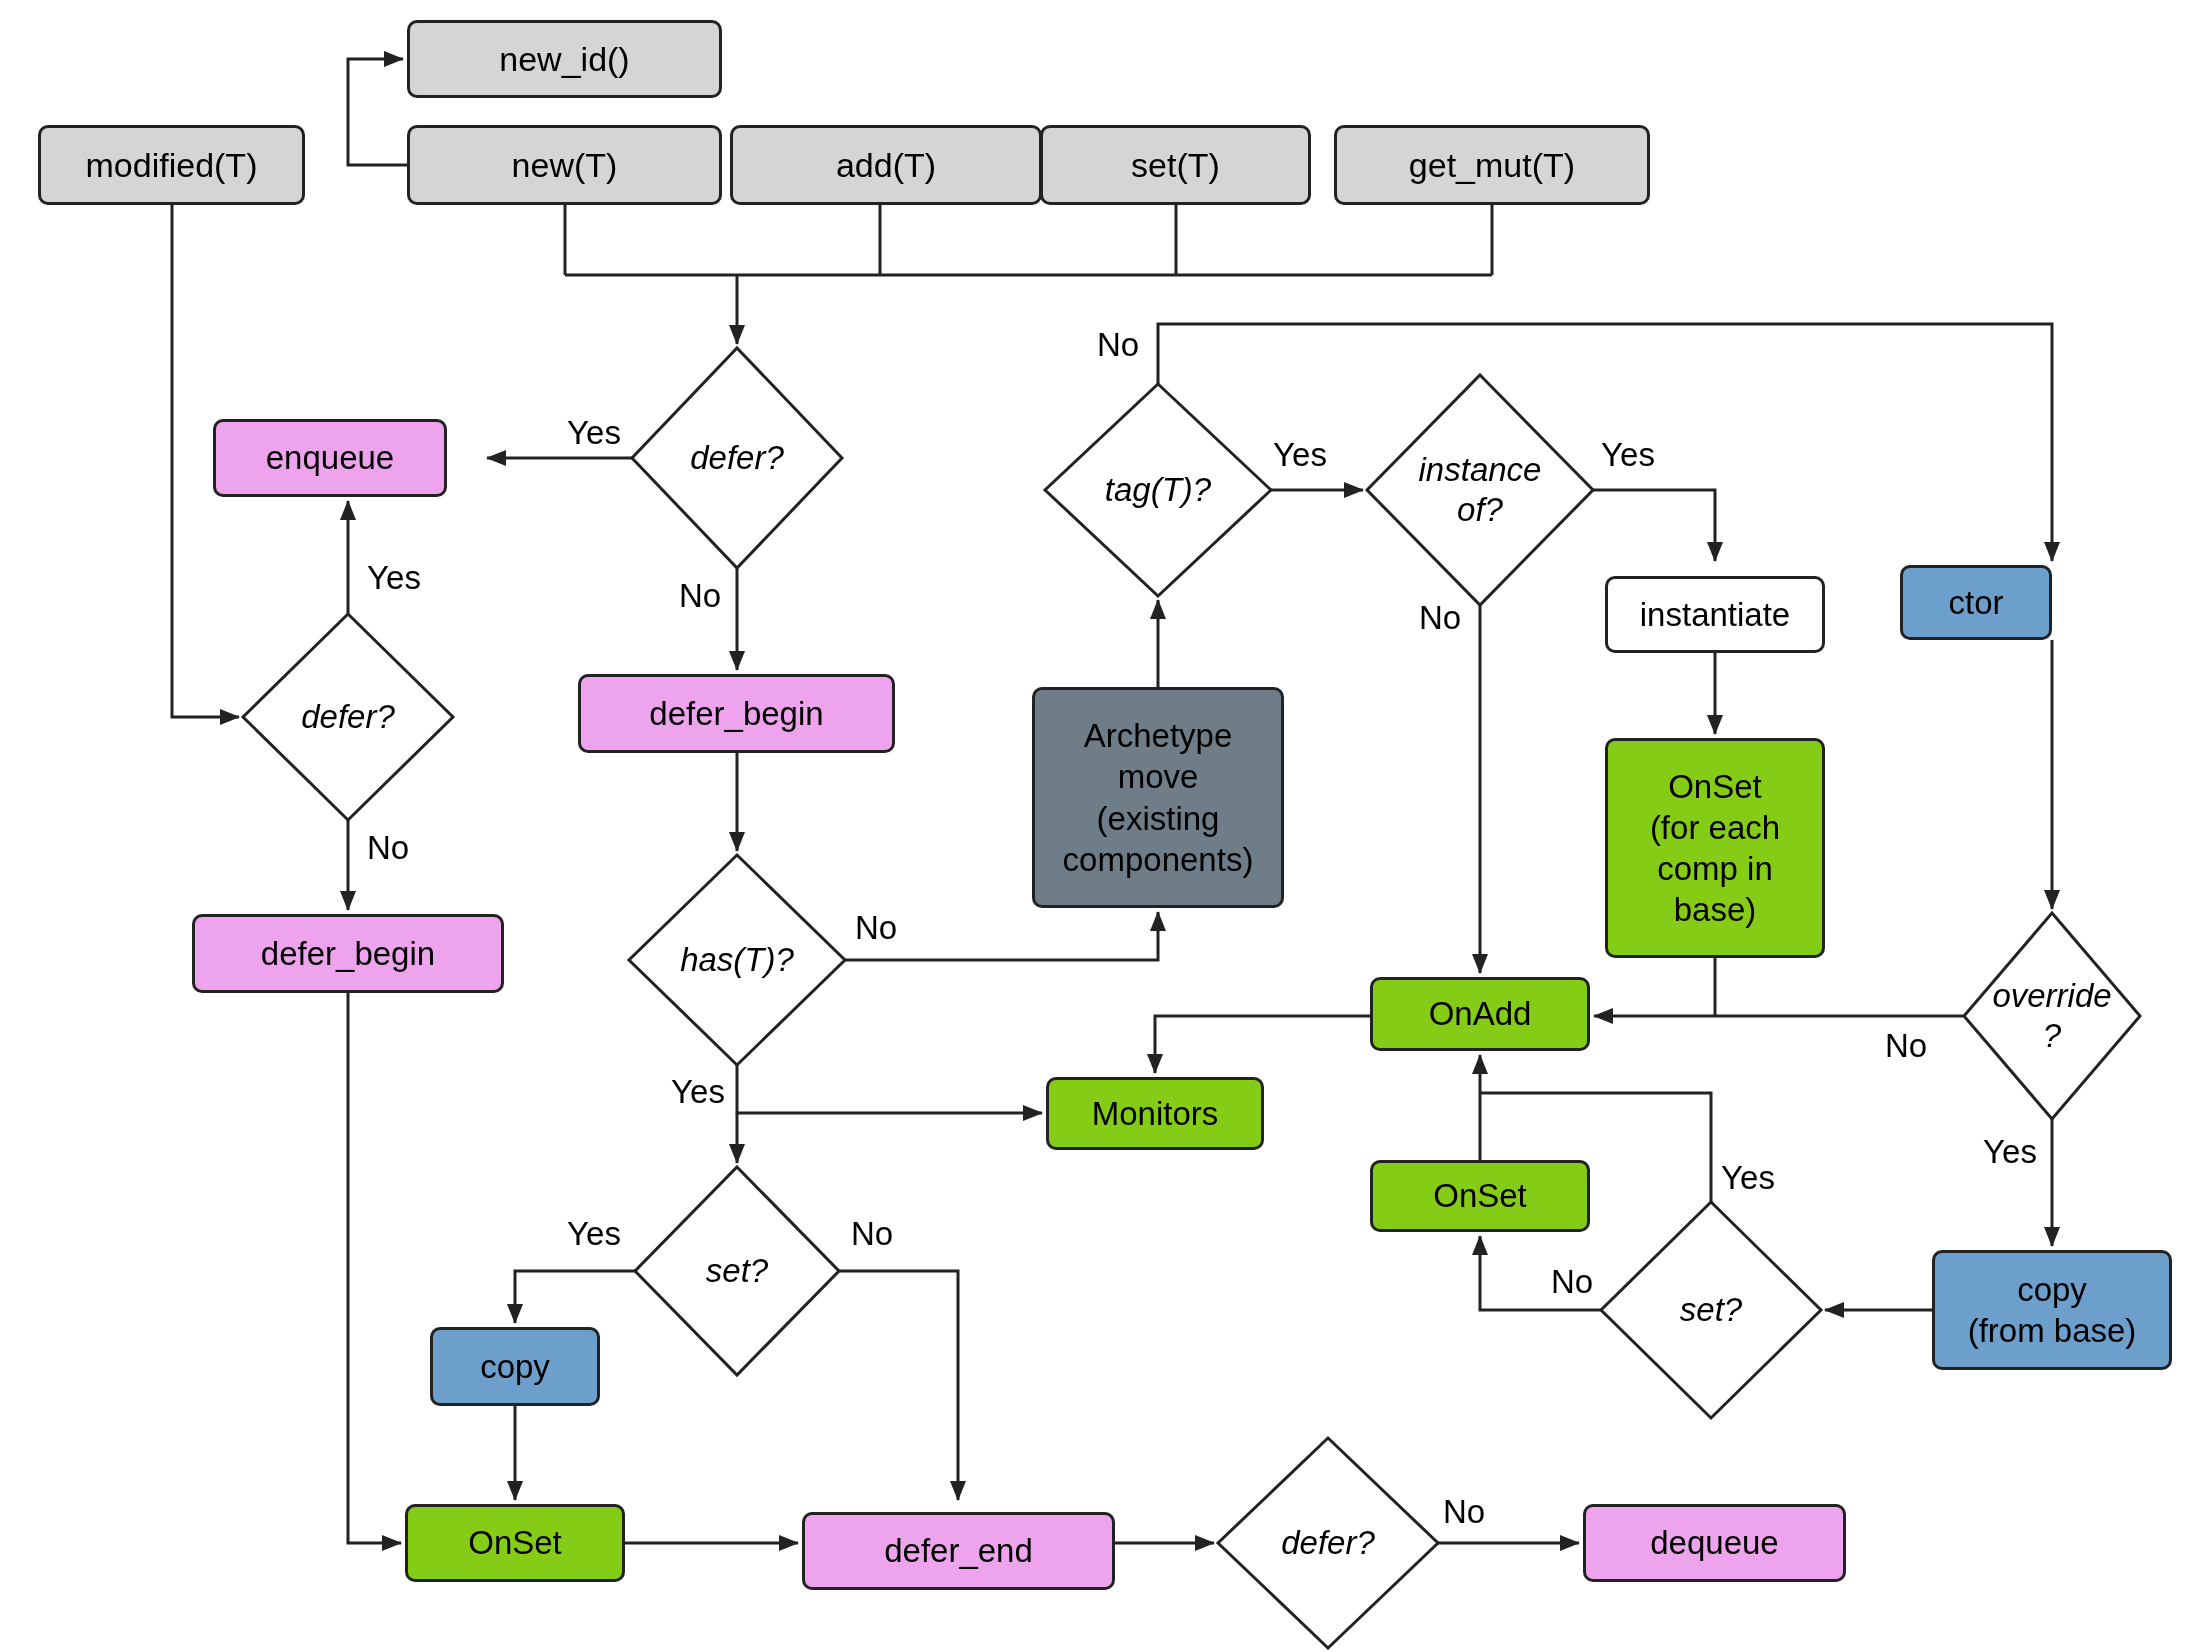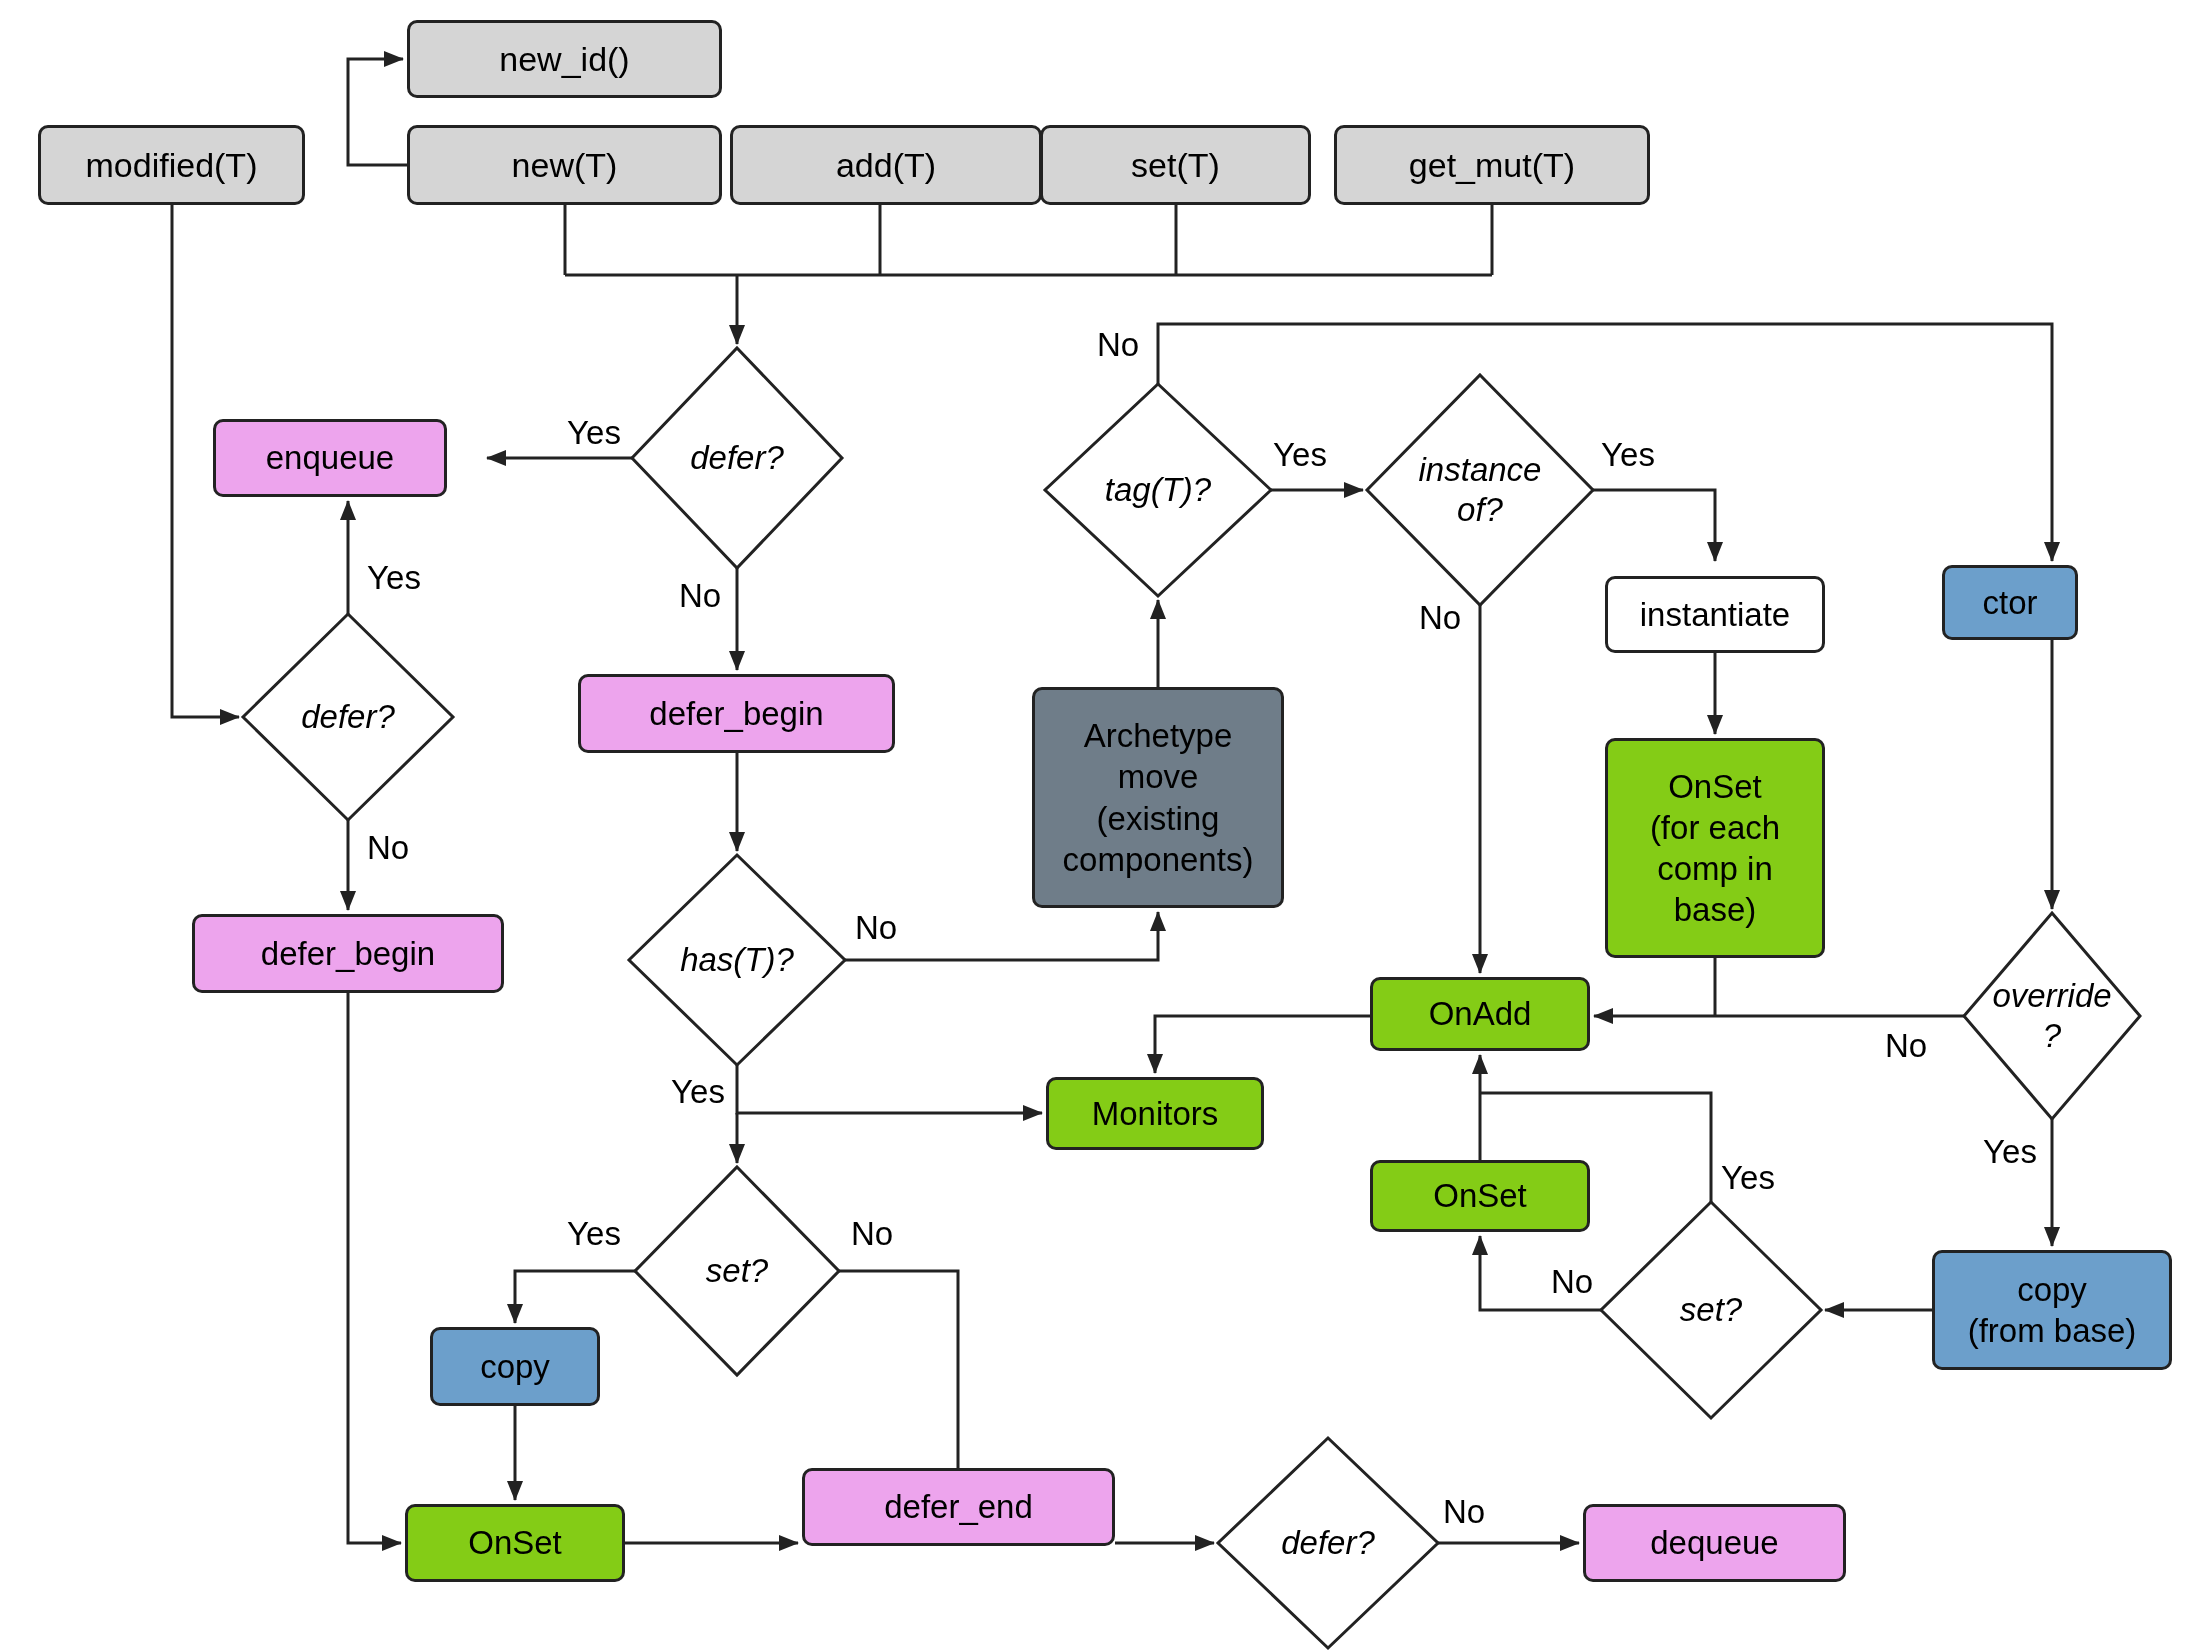--- a/index.html
+++ b/index.html
@@ -128,40 +128,40 @@
   <div class="node gray" style="left:38px;top:125px;width:267px;height:80px">modified(T)</div>
   <div class="node gray" style="left:407px;top:20px;width:315px;height:78px">new_id()</div>
   <div class="node gray" style="left:407px;top:125px;width:315px;height:80px">new(T)</div>
   <div class="node gray" style="left:730px;top:125px;width:312px;height:80px">add(T)</div>
   <div class="node gray" style="left:1040px;top:125px;width:271px;height:80px">set(T)</div>
   <div class="node gray" style="left:1334px;top:125px;width:316px;height:80px">get_mut(T)</div>
 
   <div class="node pink" style="left:213px;top:419px;width:234px;height:78px">enqueue</div>
   <div class="node pink" style="left:192px;top:914px;width:312px;height:79px">defer_begin</div>
   <div class="node pink" style="left:578px;top:674px;width:317px;height:79px">defer_begin</div>
-  <div class="node pink" style="left:802px;top:1468px;width:313px;height:78px">defer_end</div>
+  <div class="node pink" style="left:802px;top:1512px;width:313px;height:78px">defer_end</div>
   <div class="node pink" style="left:1583px;top:1504px;width:263px;height:78px">dequeue</div>
 
   <div class="node slate" style="left:1032px;top:687px;width:252px;height:221px">Archetype
 move
 (existing
 components)</div>
 
   <div class="node white" style="left:1605px;top:565px;width:220px;height:77px">instantiate</div>
 
   <div class="node green" style="left:1605px;top:738px;width:220px;height:220px">OnSet
 (for each
 comp in
 base)</div>
   <div class="node green" style="left:1370px;top:977px;width:220px;height:74px">OnAdd</div>
   <div class="node green" style="left:1046px;top:1077px;width:218px;height:73px">Monitors</div>
   <div class="node green" style="left:1370px;top:1160px;width:220px;height:72px">OnSet</div>
   <div class="node green" style="left:405px;top:1504px;width:220px;height:78px">OnSet</div>
 
-  <div class="node blue" style="left:1942px;top:565px;width:136px;height:75px">ctor</div>
+  <div class="node blue" style="left:1900px;top:565px;width:152px;height:75px">ctor</div>
   <div class="node blue" style="left:430px;top:1327px;width:170px;height:79px">copy</div>
   <div class="node blue" style="left:1932px;top:1250px;width:240px;height:120px">copy
 (from base)</div>
 
   <div class="dlabel" style="left:737px;top:458px">defer?</div>
   <div class="dlabel" style="left:348px;top:717px">defer?</div>
   <div class="dlabel" style="left:1158px;top:490px">tag(T)?</div>
   <div class="dlabel" style="left:1480px;top:490px">instance
 of?</div>
   <div class="dlabel" style="left:737px;top:960px">has(T)?</div>

